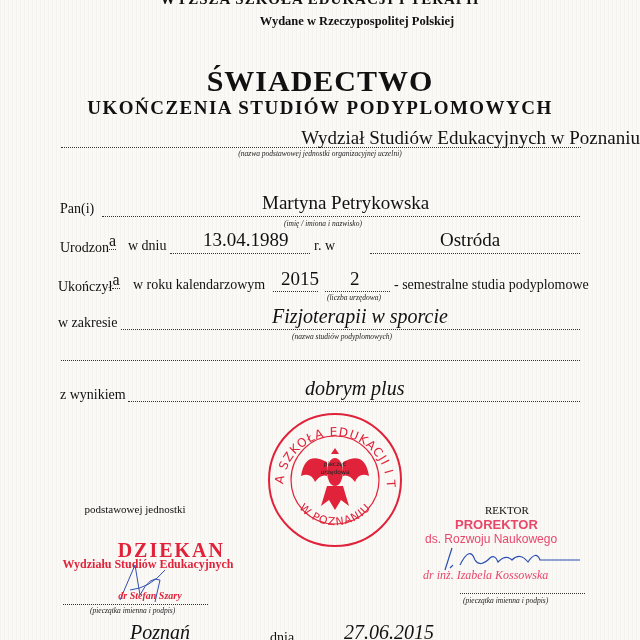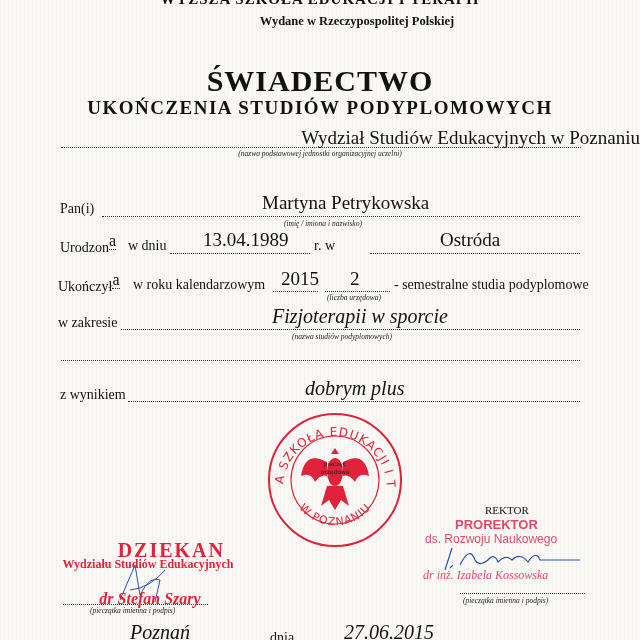--- a/index.html
+++ b/index.html
@@ -91,28 +91,29 @@
       <path d="M62 52 Q40 40 36 66 Q46 62 50 72 Q56 64 62 66 z"></path>
       <path d="M78 52 Q100 40 104 66 Q94 62 90 72 Q84 64 78 66 z"></path>
       <path d="M62 76 L56 96 L64 90 L70 100 L76 90 L84 96 L78 76 z"></path>
     </g>
     <text x="70" y="56" font-family="DejaVu Sans, sans-serif" font-size="6" fill="#222" text-anchor="middle">pieczęć</text>
     <text x="70" y="64" font-family="DejaVu Sans, sans-serif" font-size="6" fill="#222" text-anchor="middle">urzędowa</text>
   </svg>
 </div>
 
 <div class="abs" style="left:55px;top:503px;width:160px;text-align:center;font-size:11px;line-height:13px">
+  <div>podstawowej jednostki</div>
 </div>
 <div class="abs red" style="left:75px;top:539px;width:150px;text-align:right;font-size:20px;font-weight:bold;letter-spacing:2px;font-family:Liberation Serif, serif">DZIEKAN</div>
 <div class="abs red" style="left:58px;top:557px;width:180px;text-align:center;font-size:12px;font-weight:bold">Wydziału Studiów Edukacyjnych</div>
 <svg class="abs" style="left:110px;top:560px" width="60" height="45">
   <path d="M10 40 L25 5 L30 35 Q40 15 50 20 L45 42 M20 30 Q40 28 55 10" fill="none" stroke="#3350b0" stroke-width="1"></path>
 </svg>
 <div class="abs dots" style="left:63px;top:604px;width:145px"></div>
-<div class="abs red" style="left:75px;top:590px;width:150px;text-align:center;font-size:16px;font-weight:bold;font-style:italic">dr Stefan Szary</div>
+<div class="abs red" style="left:75px;top:590px;width:150px;text-align:center;font-size:10px;font-weight:bold;font-style:italic">dr Stefan Szary</div>
 <div class="abs hint" style="left:90px;top:606px">(pieczątka imienna i podpis)</div>
 
 <div class="abs" style="left:485px;top:504px;font-size:11px">REKTOR</div>
 <div class="abs pink" style="left:455px;top:517px;font-size:13px;font-weight:bold;font-family:'Liberation Sans',sans-serif">PROREKTOR</div>
 <div class="abs pink" style="left:425px;top:532px;font-size:12px;font-family:'Liberation Sans',sans-serif">ds. Rozwoju Naukowego</div>
 <svg class="abs" style="left:440px;top:540px" width="145" height="35">
   <path d="M12 8 L5 30 M10 28 Q14 24 12 26 M20 25 Q30 5 35 20 Q40 28 50 18 Q55 14 58 22 Q66 14 72 20 Q80 12 88 22 Q96 10 100 20 L140 20" fill="none" stroke="#2b4fb0" stroke-width="1.2"></path>
 </svg>
 <div class="abs pink" style="left:423px;top:568px;font-size:12px;font-style:italic">dr inż. Izabela Kossowska</div>
 <div class="abs dots" style="left:460px;top:593px;width:125px"></div>

